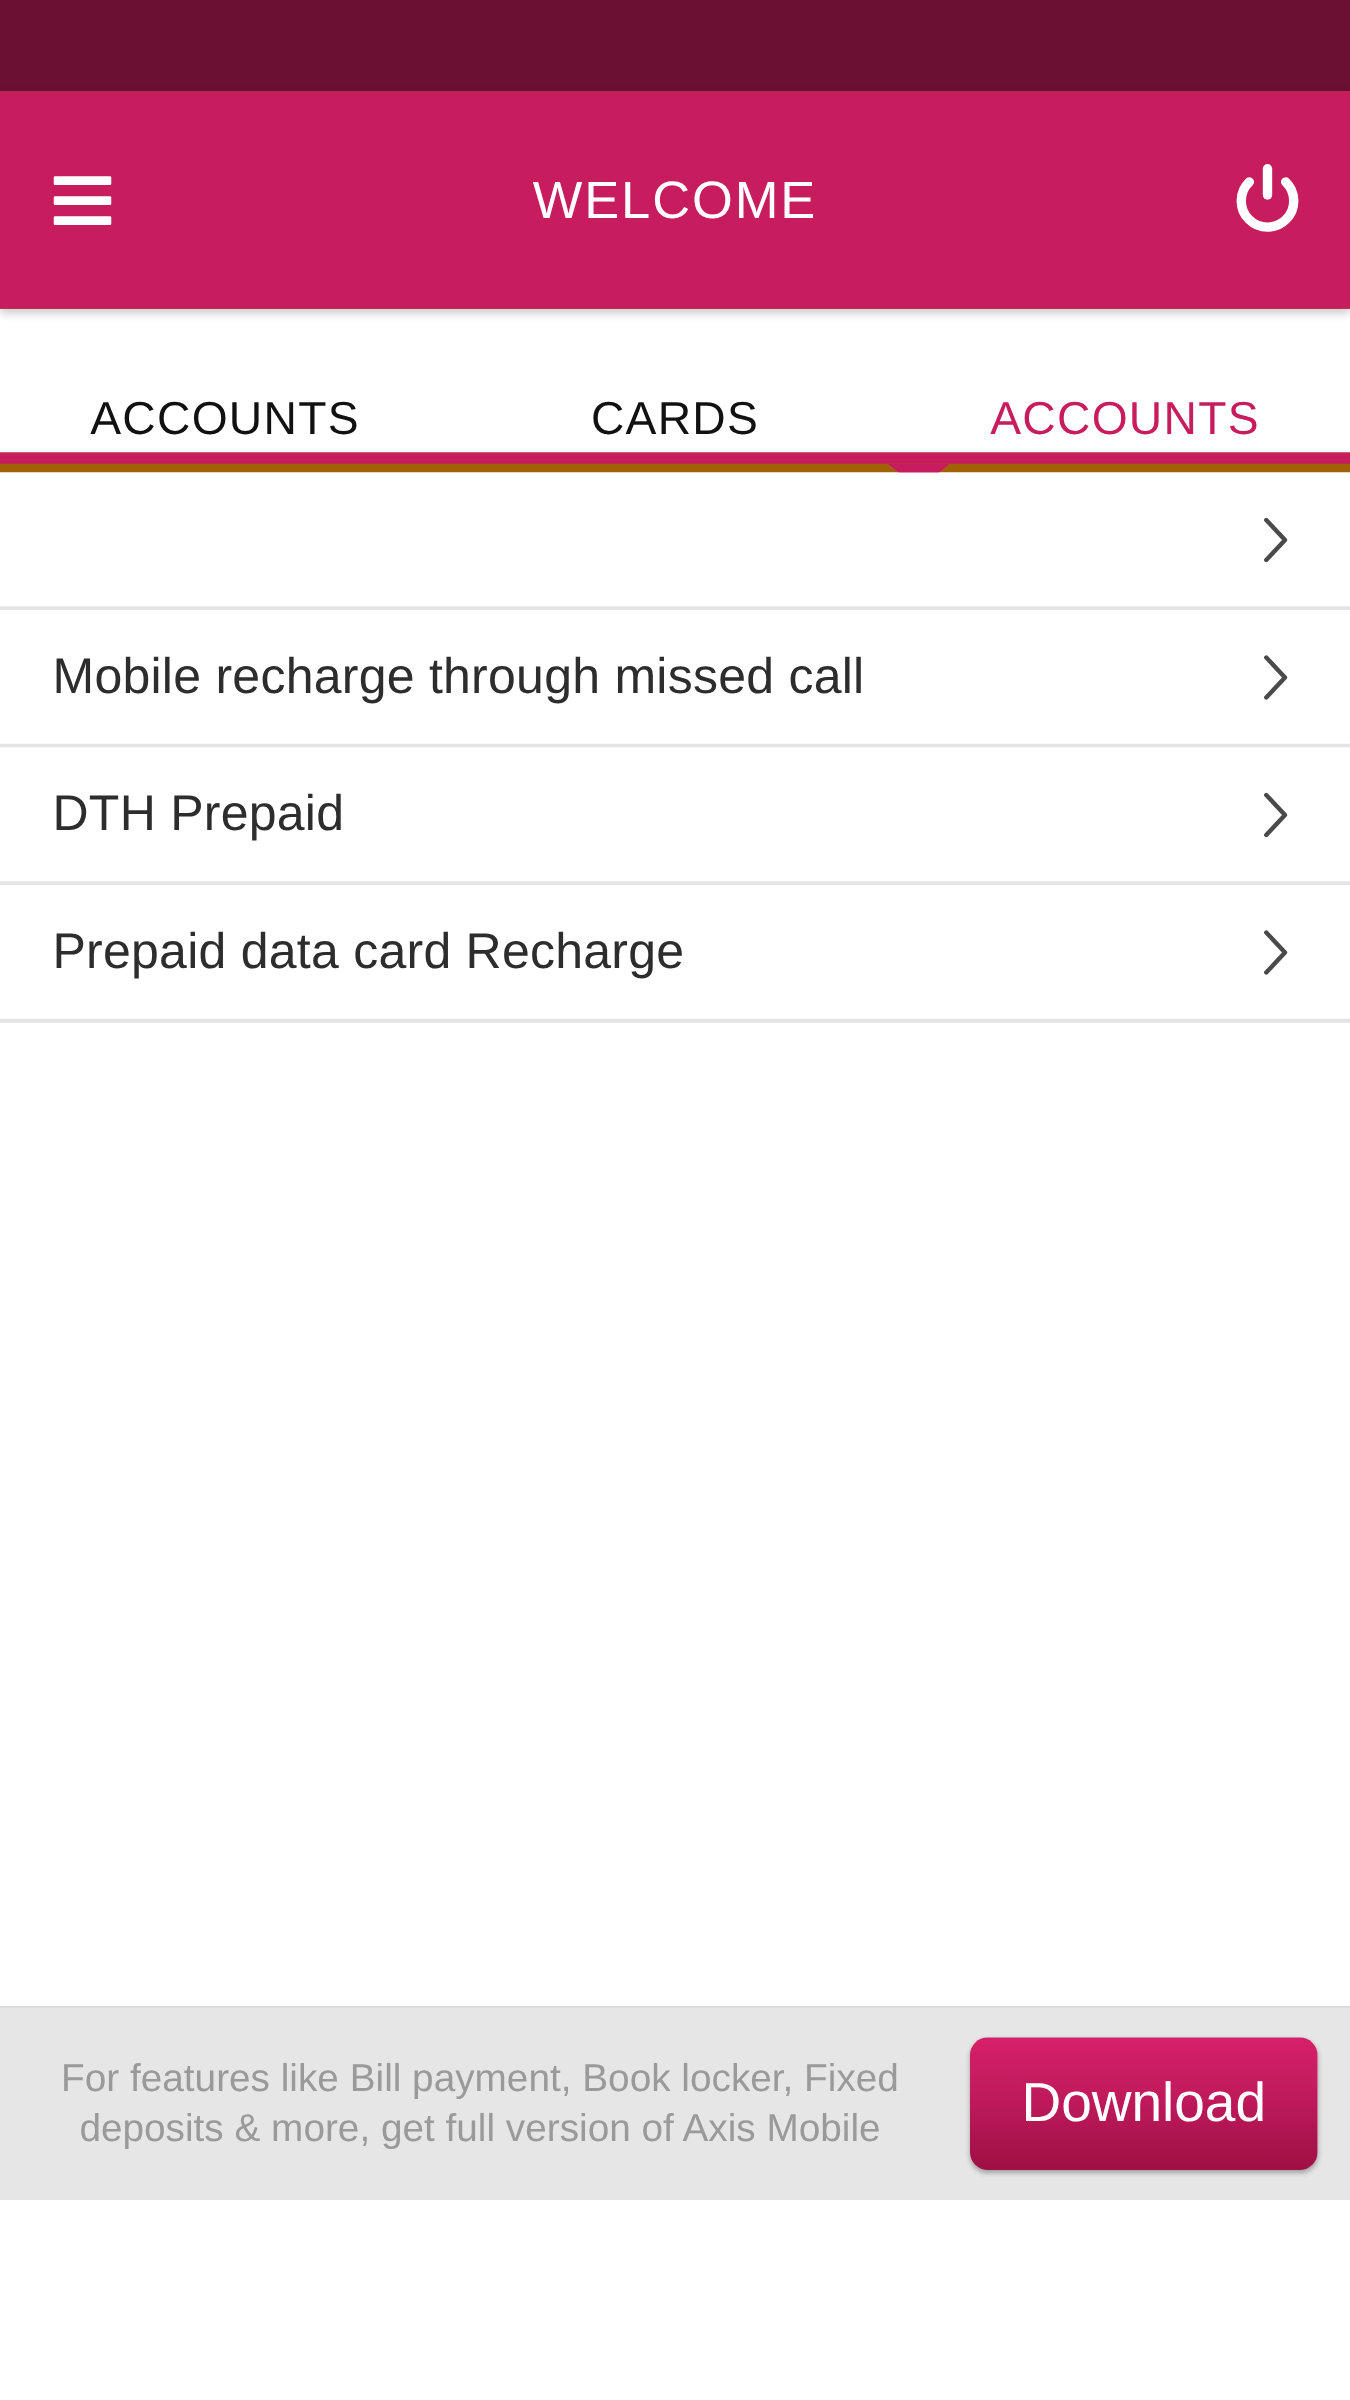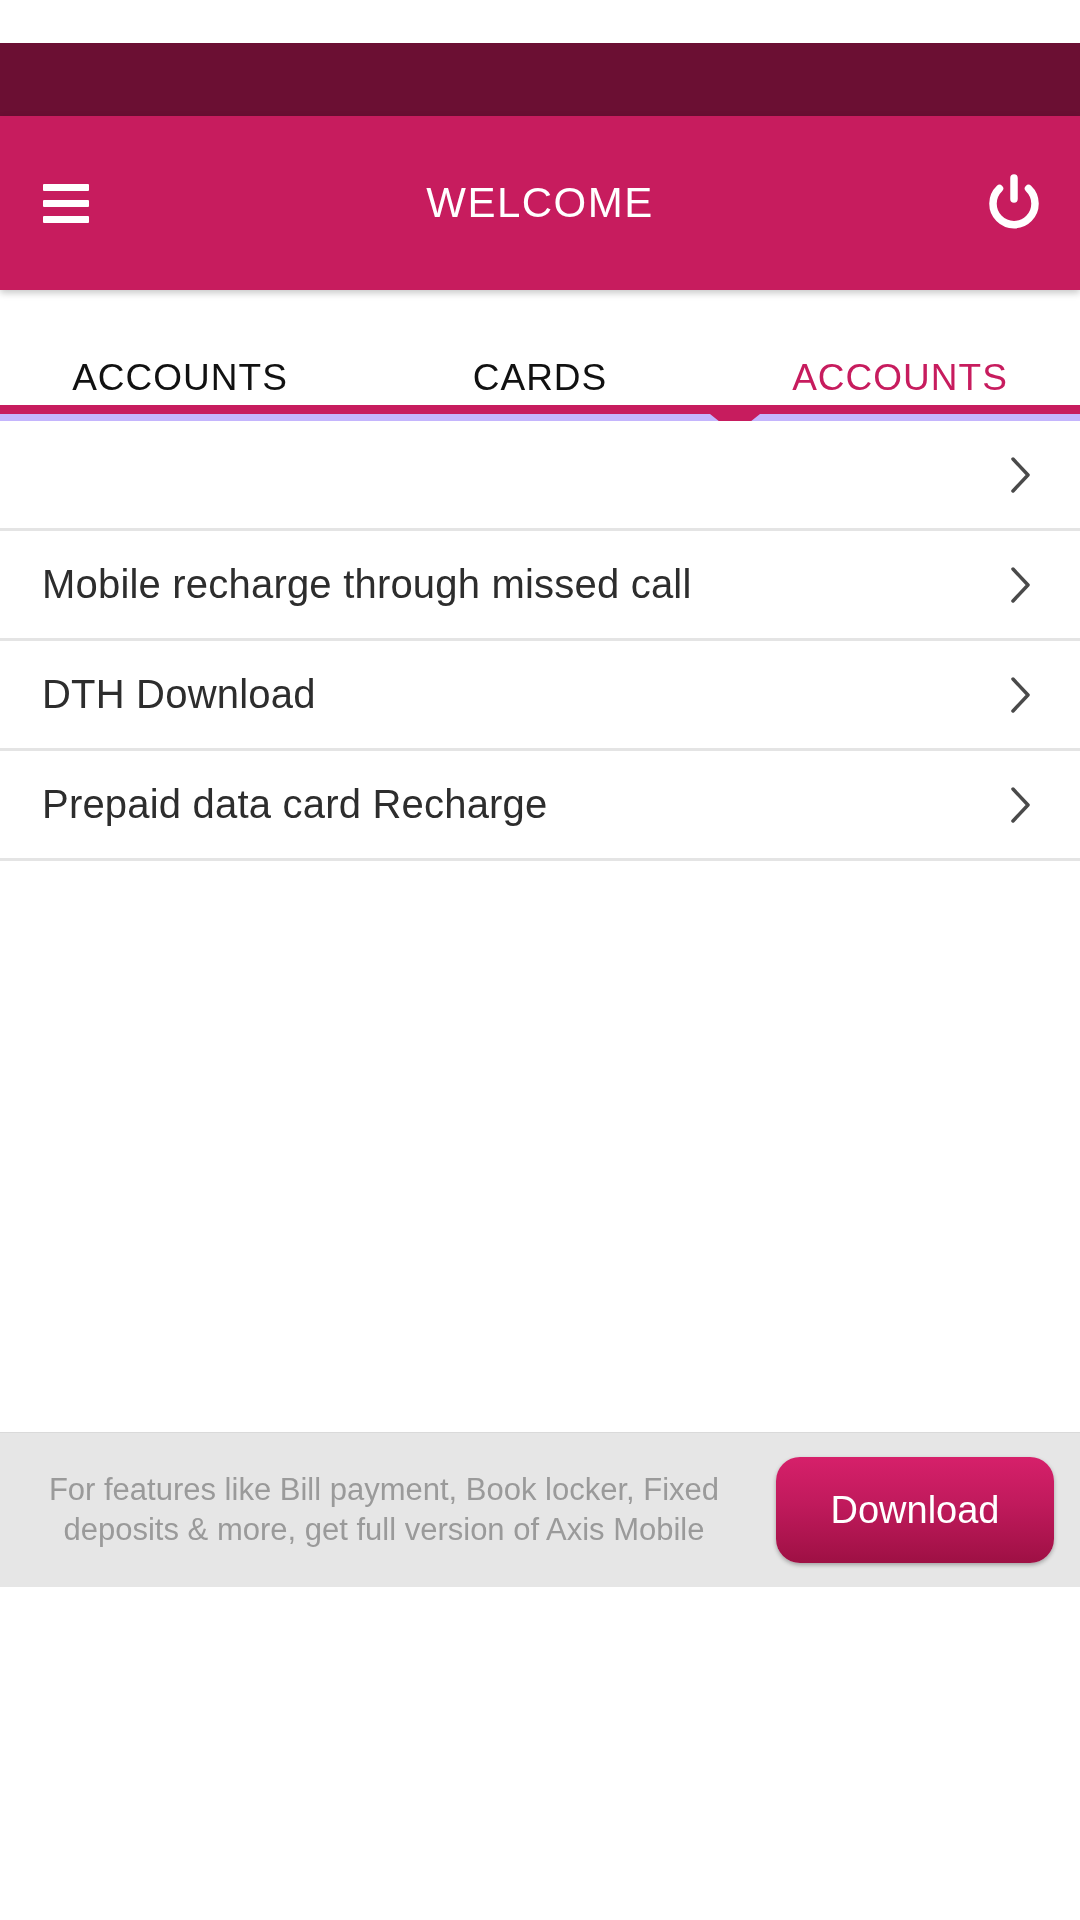--- a/index.html
+++ b/index.html
@@ -9,25 +9,24 @@
     width: 1080px;
     height: 1920px;
     background: #ffffff;
     font-family: "Liberation Sans", sans-serif;
     overflow: hidden;
   }
 
   #app {
     position: relative;
     width: 1080px;
-    height: 1544px;
-    background: #c4b5fd;
+    height: 1760px;
+    background: #a16207;
     display: flex;
     flex-direction: column;
-    margin-top: 43px;
   }
 
   
   .status-bar {
     width: 100%;
     height: 73px;
     background: #6B0F33;
     flex: 0 0 73px;
   }
 
@@ -198,26 +197,26 @@
     color: #9A9A9A;
     padding: 0 36px 0 28px;
     font-weight: 400;
   }
 
   .download-button {
     flex: 0 0 auto;
     width: 278px;
     height: 106px;
     margin-right: 26px;
-    border-radius: 24px;
+    border-radius: 14px;
     border: none;
     background: linear-gradient(to bottom, #D6206A 0%, #C01A5C 45%, #9E1044 100%);
     box-shadow: 0 2px 4px rgba(0,0,0,0.30);
     color: #ffffff;
-    font-size: 38px;
+    font-size: 44px;
     font-family: "Liberation Sans", sans-serif;
     cursor: pointer;
     display: flex;
     align-items: center;
     justify-content: center;
   }
 </style>
 </head>
 <body>
 
@@ -266,21 +265,21 @@
     <div class="menu-row">
       <span class="menu-row-label">Mobile recharge through missed call</span>
       <span class="menu-row-chevron">
         <svg width="26" height="40" viewBox="0 0 26 40">
           <polyline points="5,4 20,20 5,36" fill="none" stroke="#4A4A4A" stroke-width="3.5" stroke-linecap="round" stroke-linejoin="round"></polyline>
         </svg>
       </span>
     </div>
 
     <div class="menu-row">
-      <span class="menu-row-label">DTH Download</span>
+      <span class="menu-row-label">DTH Prepaid</span>
       <span class="menu-row-chevron">
         <svg width="26" height="40" viewBox="0 0 26 40">
           <polyline points="5,4 20,20 5,36" fill="none" stroke="#4A4A4A" stroke-width="3.5" stroke-linecap="round" stroke-linejoin="round"></polyline>
         </svg>
       </span>
     </div>
 
     <div class="menu-row">
       <span class="menu-row-label">Prepaid data card Recharge</span>
       <span class="menu-row-chevron">

